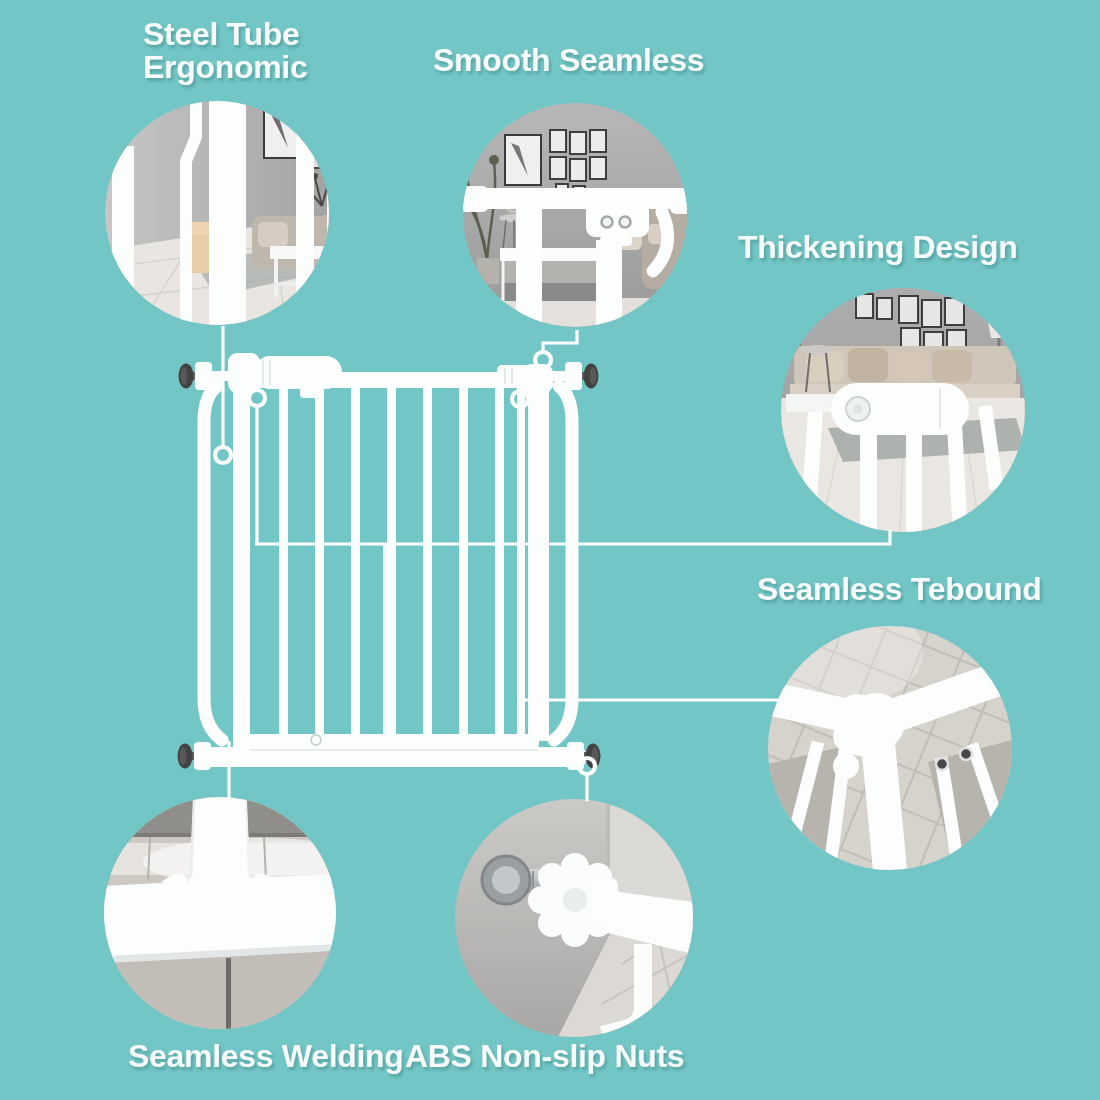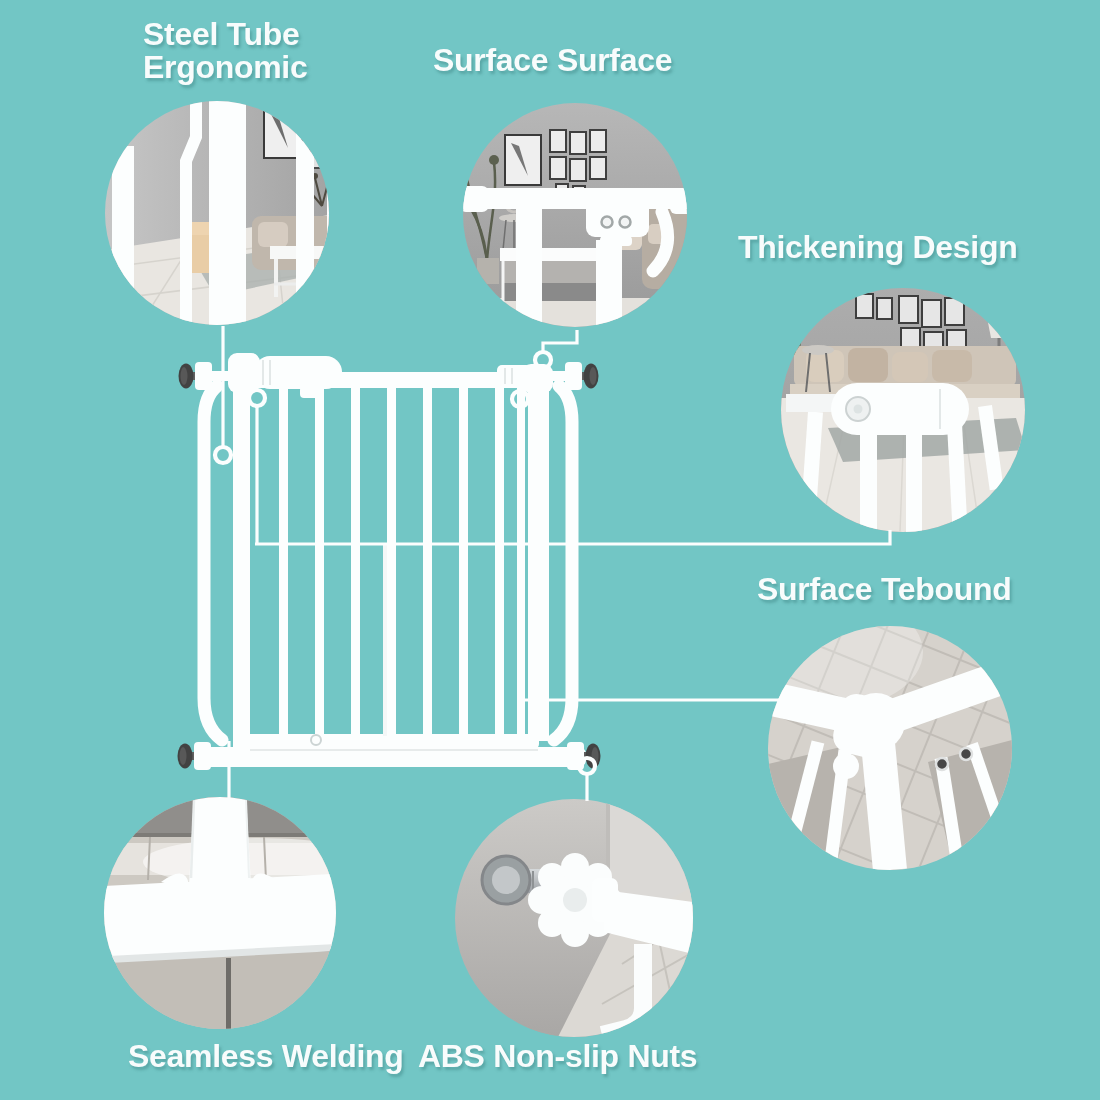--- a/index.html
+++ b/index.html
@@ -378,17 +378,17 @@
     <path d="M520,408 V544" class="line"></path>
     <path d="M255,544 H890 V530" class="line"></path>
     <path d="M525,700 H779" class="line"></path>
     <path d="M229,741 V799" class="line"></path>
     <circle cx="587" cy="766" r="8" class="ring"></circle>
     <path d="M587,775 V801" class="line"></path>
   </g>
 </svg>
 
 <div class="label" style="left:143px;top:18px;width:195px;">Steel Tube Ergonomic</div>
-<div class="label" style="left:433px;top:44px;">Surface Surface</div>
+<div class="label" style="left:433px;top:44px;">Smooth Seamless</div>
 <div class="label" style="left:738px;top:231px;">Thickening Design</div>
-<div class="label" style="left:757px;top:573px;">Surface Tebound</div>
+<div class="label" style="left:757px;top:573px;">Seamless Tebound</div>
 <div class="label" style="left:88px;top:1040px;margin-left:40px;">Seamless Welding</div>
-<div class="label" style="left:418px;top:1040px;text-align:right;">ABS Non-slip Nuts</div>
+<div class="label" style="left:405px;top:1040px;text-align:right;">ABS Non-slip Nuts</div>
 
 </body></html>

